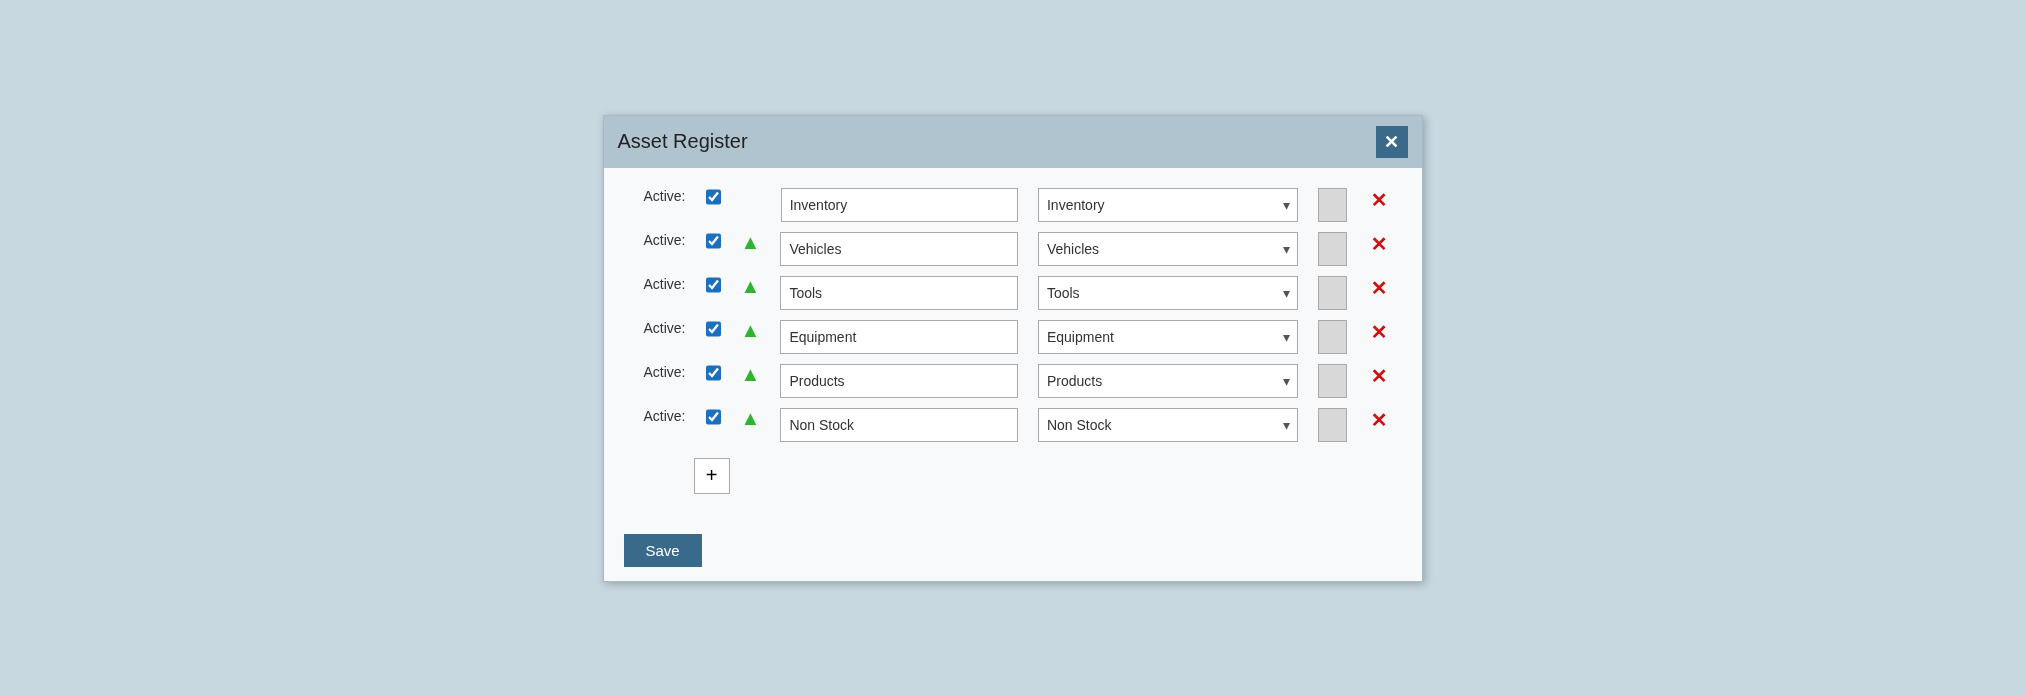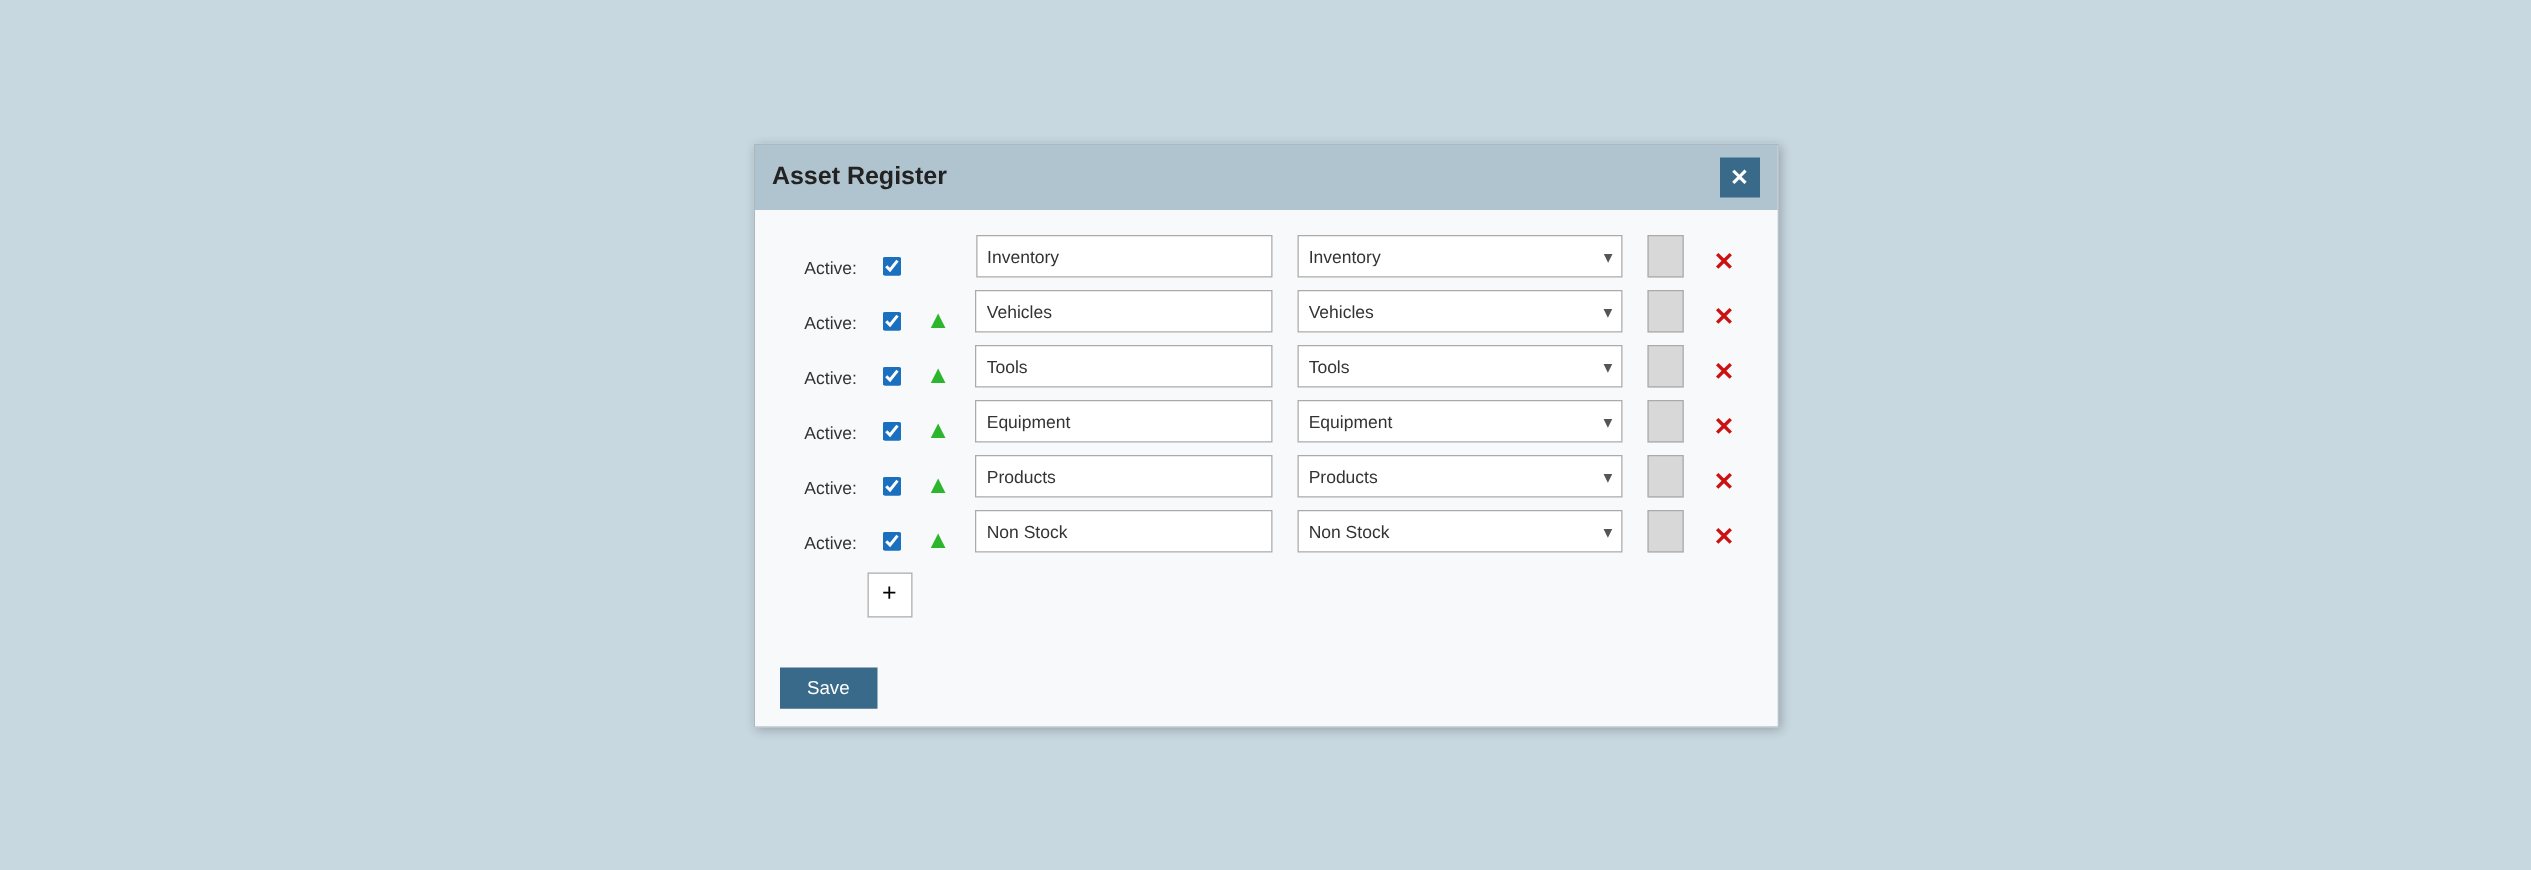--- a/index.html
+++ b/index.html
@@ -28,21 +28,21 @@
     .dialog-header {
       background: #b0c4d0;
       display: flex;
       justify-content: space-between;
       align-items: center;
       padding: 10px 14px;
     }
 
     .dialog-title {
       font-size: 20px;
-      font-weight: bold;
+      font-weight: normal;
       color: #222;
     }
 
     .close-btn {
       background: #3a6a8a;
       border: none;
       color: white;
       width: 32px;
       height: 32px;
       font-size: 18px;
@@ -53,21 +53,21 @@
       font-weight: bold;
     }
 
     .dialog-body {
       background: #f8f9fa;
       padding: 20px 30px 20px 30px;
     }
 
     .row {
       display: flex;
-      align-items: flex-end;
+      align-items: flex-start;
       margin-bottom: 10px;
       gap: 20px;
     }
 
     .active-label {
       color: #333;
       min-width: 52px;
       text-align: right;
     }
 

